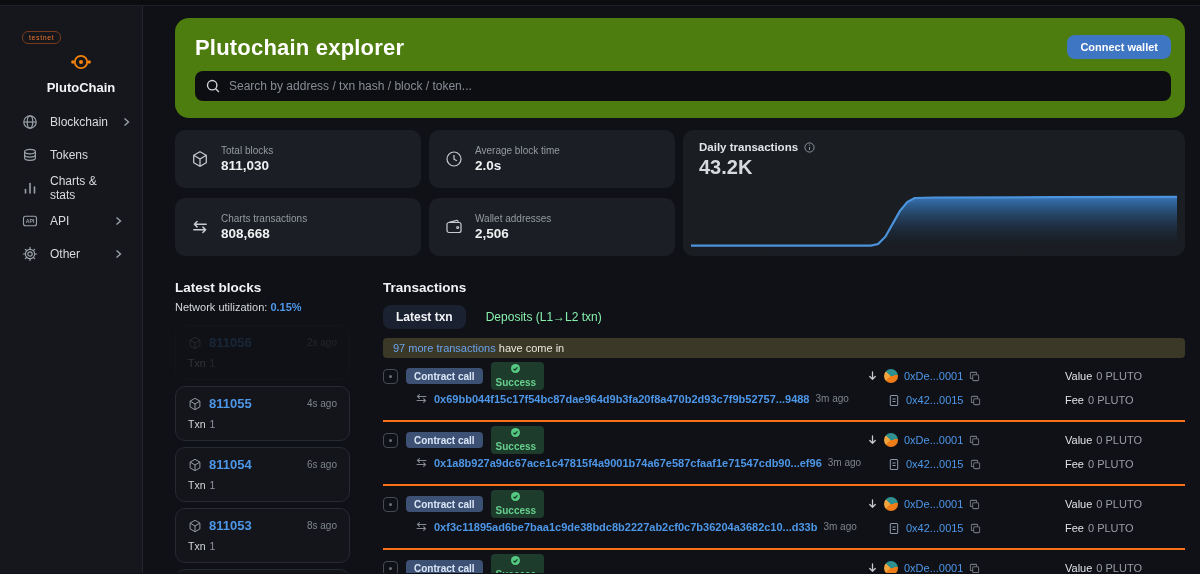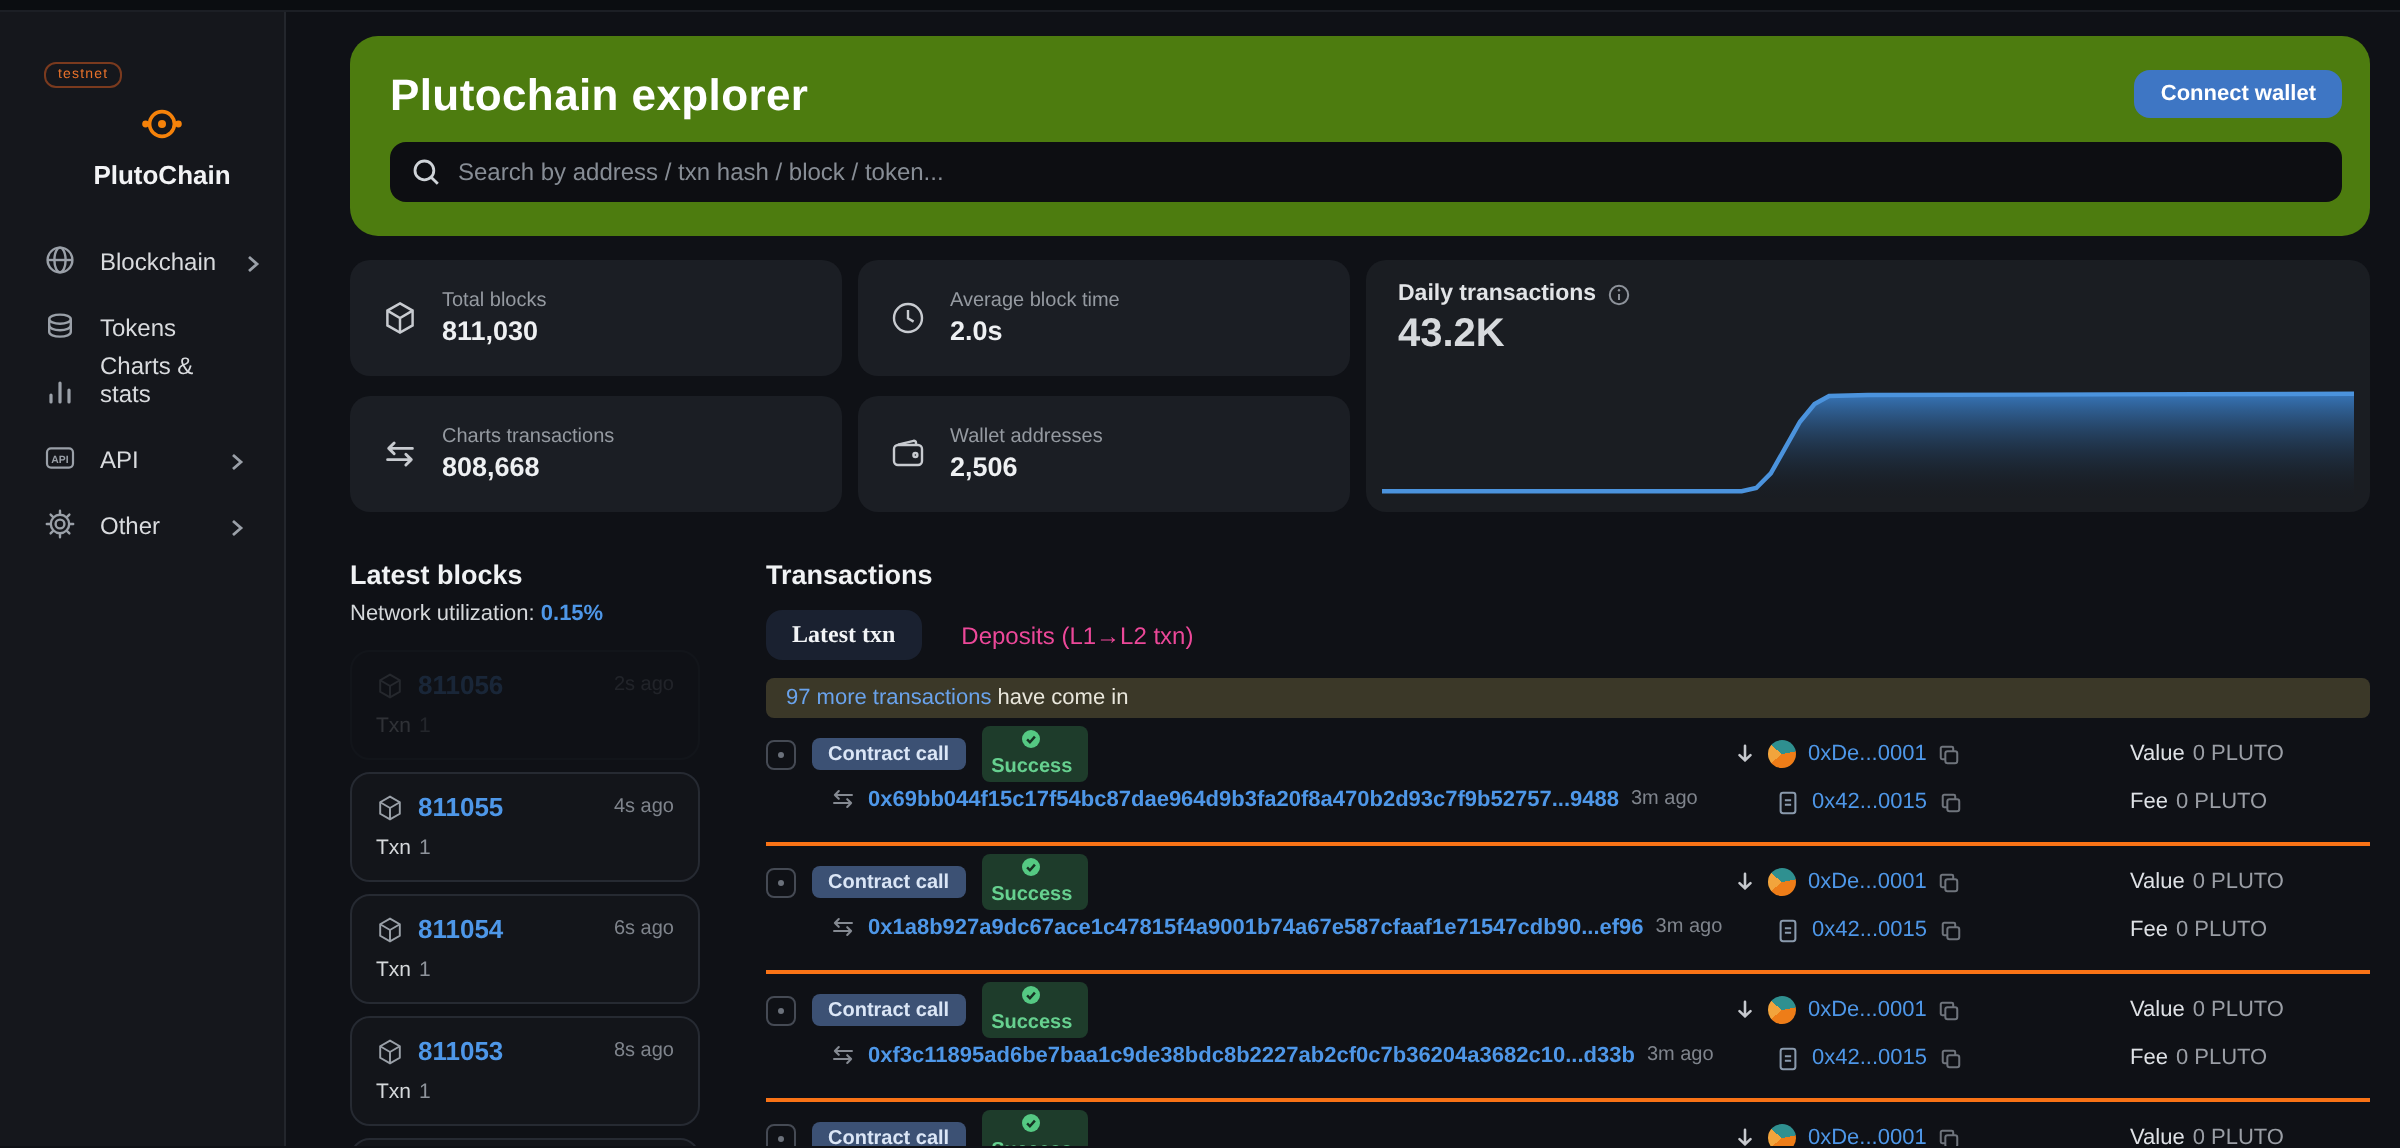--- a/index.html
+++ b/index.html
@@ -8,21 +8,21 @@
   .topstrip { height:6px; background:#0b0d11; border-bottom:1px solid #1c1f25; }
   .app { display:flex; height:567px; }
 
   
   aside { width:143px; background:#15171c; border-right:1px solid #23262c; padding-top:20px; flex-shrink:0; }
   .testnet { display:inline-block; margin-left:22px; font-size:7px; letter-spacing:.6px;
     color:#e8722a; border:1px solid #7a3a1e; border-radius:6px; padding:2px 6px; }
   .brand { display:flex; align-items:center; gap:8px; margin:8px 0 0 20px;flex-direction:column; }
   .brand-name { font-size:13px; font-weight:bold; color:#f2f3f5; }
   nav { margin-top:10px; }
-  .nav-item { display:flex; align-items:flex-end; gap:12px; height:33px; padding:0 18px 0 22px;
+  .nav-item { display:flex; align-items:center; gap:12px; height:33px; padding:0 18px 0 22px;
     cursor:pointer; color:#d9dbde; font-size:12px; }
   .nav-item svg.ic { color:#9aa0a8; flex-shrink:0; }
   .chev { margin-left:auto; color:#9aa0a8; display:flex; }
 
   
   main { flex:1; padding:12px 15px 0 32px; overflow:hidden; }
 
   .banner { background:#4d7c0f; border-radius:14px; height:100px; padding:17px 14px 14px 20px; }
   .banner-top { display:flex; align-items:flex-start; justify-content:space-between; }
   .banner h1 { font-size:22px; font-weight:bold; color:#fff; letter-spacing:.2px; }
@@ -64,22 +64,22 @@
   .bc-top { display:flex; align-items:center; gap:7px; }
   .bc-top svg { color:#9aa0a8; flex-shrink:0; }
   .bc-num { font-size:13px; font-weight:bold; color:#4e97e8; text-decoration:none; cursor:pointer; }
   .bc-age { margin-left:auto; font-size:10px; color:#7f848c; }
   .bc-txn { margin-top:7px; font-size:10.5px; color:#d5d8db; }
   .bc-txn a { color:#8e939b; text-decoration:none; margin-left:4px; cursor:pointer; }
 
   
   .txns-col { flex:1; min-width:0; }
   .tabs { display:flex; align-items:center; gap:10px; margin-top:10px; }
-  .tab { font-size:12px; color:#ec4899; padding:5px 10px; cursor:pointer; border-radius:8px; }
-  .tab.active { background:#1a2130; color:#f2f4f6; font-weight:bold; padding:5px 13px;font-family:Liberation Serif, serif; }
+  .tab { font-size:12px; color:#86efac; padding:5px 10px; cursor:pointer; border-radius:8px; }
+  .tab.active { background:#1a2130; color:#f2f4f6; font-weight:bold; padding:5px 13px; }
   .alert { margin-top:9px; background:#3b3828; border-radius:4px; padding:4px 10px;
     font-size:11px; color:#e9e7dc; }
   .alert a { color:#6aa3ec; text-decoration:none; cursor:pointer; }
 
   .t-row { display:flex; padding:10px 0 12px; border-bottom:2px solid #f97316; }
   .t-left { flex:1; min-width:0; }
   .t-mid { width:190px; flex-shrink:0; }
   .t-right { width:128px; flex-shrink:0; padding-left:8px; }
   .line1 { display:flex; align-items:center; gap:8px; height:16px; }
   .watch { width:15px; height:15px; border:1px solid #454a54; border-radius:4px;

